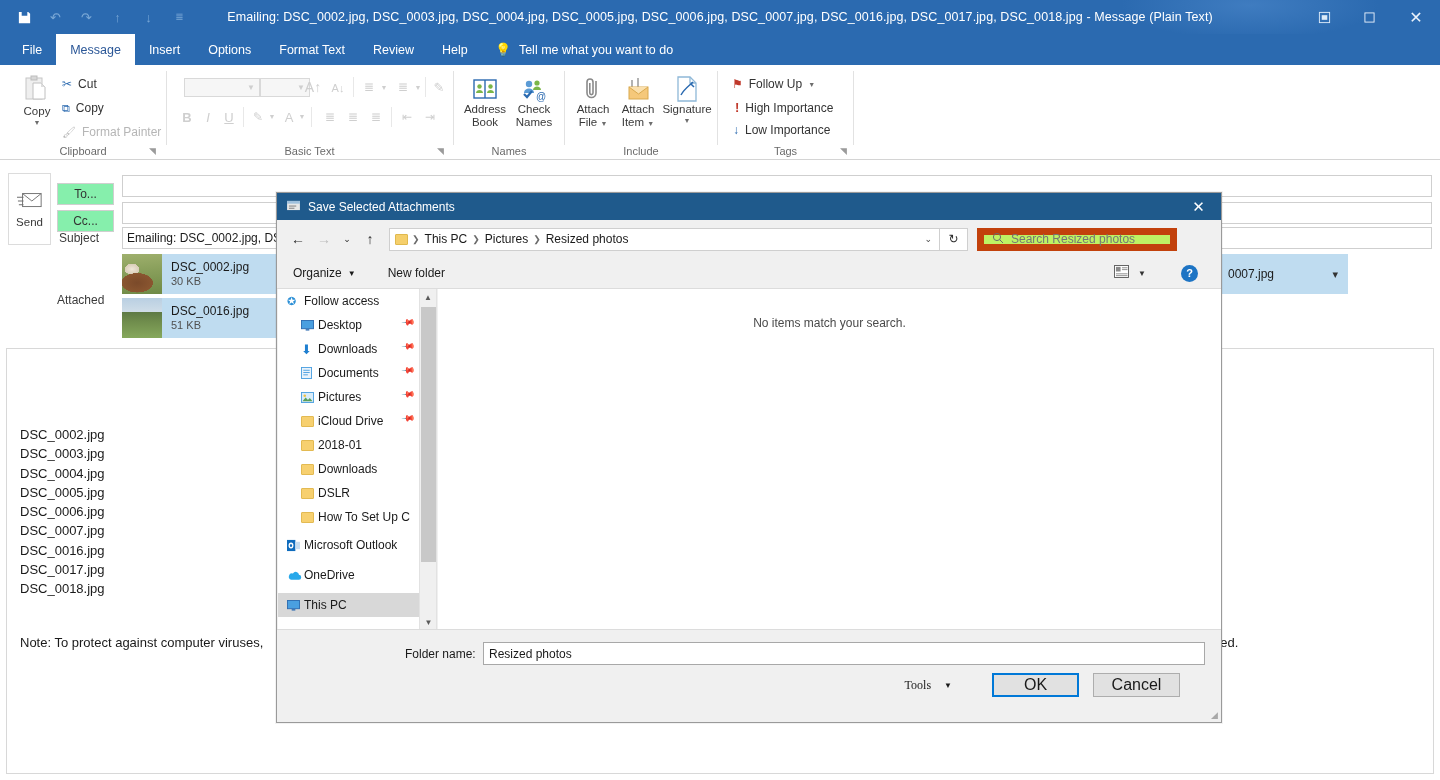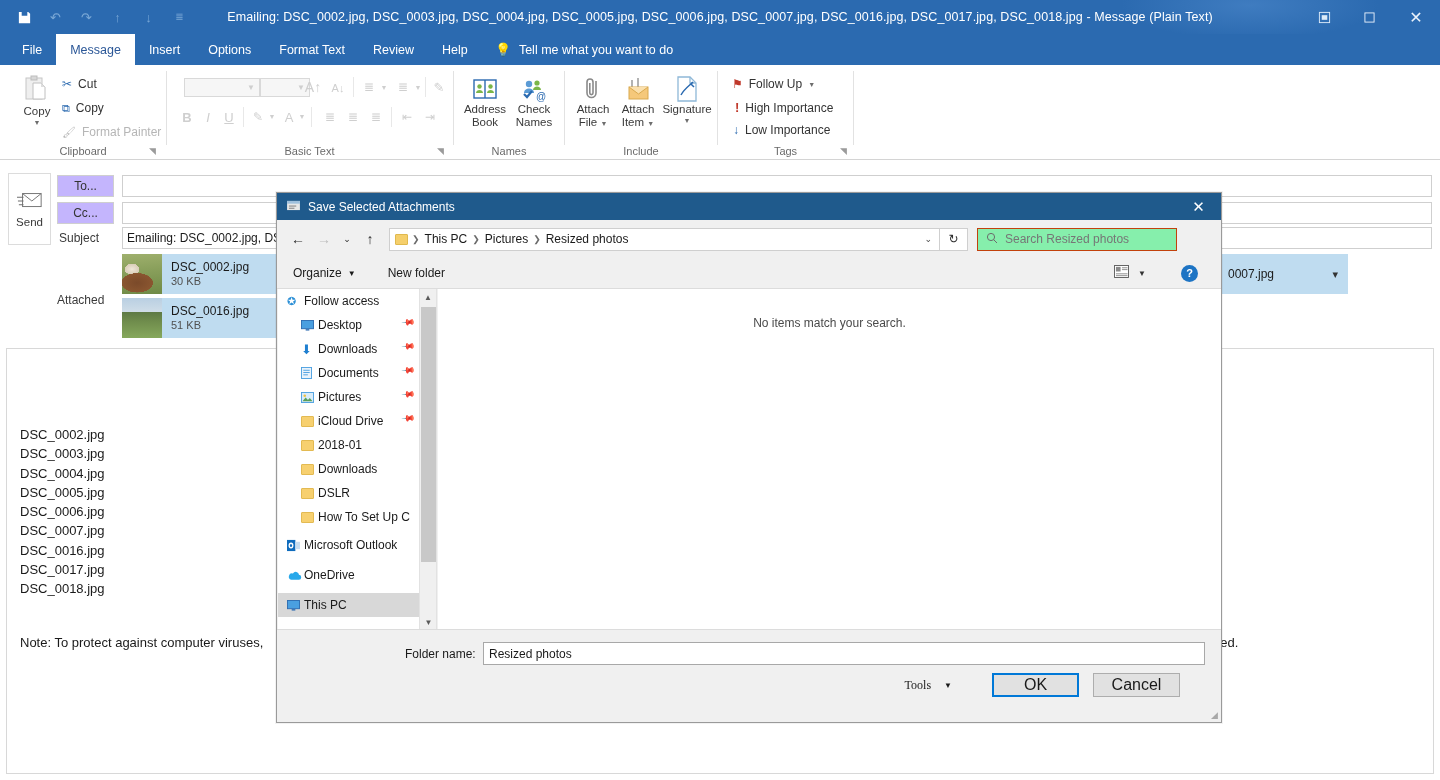--- a/index.html
+++ b/index.html
@@ -67,21 +67,21 @@
   .bt-sep{ position:absolute; width:1px; background:#e8e8e8; }
 
   .collapse-ribbon{ position:absolute; right:10px; top:140px; color:#8b8b8b; font-size:11px; }
 
   
   .mhead{ position:absolute; left:0; top:161px; width:1440px; height:185px; background:#fff; }
   .sendbtn{ position:absolute; left:8px; top:12px; width:43px; height:72px;
     display:flex; flex-direction:column; align-items:center; justify-content:center;
     border:1px solid #dcdcdc; background:#fff; font-size:11.5px; color:#3a3a3a; gap:5px; }
   .hbtn{ position:absolute; left:57px; width:57px; height:22px; border:1px solid #cfcfcf;
-    background:#c4b5fd; font-size:12px; color:#333; display:flex; align-items:center; justify-content:center; }
+    background:#86efac; font-size:12px; color:#333; display:flex; align-items:center; justify-content:center;margin-top:8px; }
   .hfield{ position:absolute; height:22px; border:1px solid #cfcfcf; background:#fff; }
   .hlabel{ position:absolute; font-size:12px; color:#3a3a3a; }
   .subjinput{ position:absolute; height:22px; border:1px solid #cfcfcf; background:#fff;
     display:flex; align-items:center; padding-left:4px; font-size:12px; color:#1a1a1a;
     white-space:nowrap; overflow:hidden; }
 
   .attchip{ position:absolute; height:40px; background:#bfdcf0; display:flex; align-items:center; }
   .attchip .thumb{ width:40px; height:40px; flex:0 0 40px; }
   .attchip .meta{ padding-left:9px; line-height:14px; }
   .attchip .nm{ font-size:12px; color:#1a1a1a; }
@@ -116,21 +116,21 @@
   .navbtn.dis{ color:#bdbdbd; }
   .navbtn.small{ width:20px; font-size:9px; }
   .crumbs{ height:23px; border:1px solid #cfcfcf; background:#fff; display:flex; align-items:center;
     font-size:12px; color:#1a1a1a; padding:0 2px 0 5px; flex:0 0 auto; }
   .crumb{ padding:0 4px; }
   .csep{ color:#6b6b6b; font-size:9px; padding:0 1px; }
   .cfolder{ width:13px; height:11px; background:#f5cf6b; border:1px solid #e0b94e; border-radius:1px; margin-right:3px; }
   .cdown{ margin-left:auto; font-size:9px; color:#4a4a4a; padding-right:5px; }
   .refresh{ width:28px; height:23px; border:1px solid #cfcfcf; border-left:none; background:#fff;
     display:flex; align-items:center; justify-content:center; font-size:12px; color:#2b2b2b; }
-  .searchbox{ height:23px; border:1px solid #c2410c; background:#86efac; display:flex; align-items:center;
+  .searchbox{ height:23px; border:7px solid #c2410c; background:#bef264; display:flex; align-items:center;
     gap:7px; padding-left:8px; font-size:12px; color:#767676; }
 
   .cmdrow{ position:absolute; left:0; top:65px; width:944px; height:31px; background:#f0f0f0;
     display:flex; align-items:center; border-bottom:1px solid #dcdcdc;}
   .cmd{ font-size:12px; color:#1a1a1a; display:flex; align-items:center; gap:6px; }
   .viewic{ position:absolute; right:75px; display:flex; align-items:center; gap:9px; }
   .helpic{ position:absolute; right:23px; width:17px; height:17px; border-radius:50%;
     background:#1d74c4; color:#fff; font-size:11px; font-weight:bold;
     display:flex; align-items:center; justify-content:center; }
 

